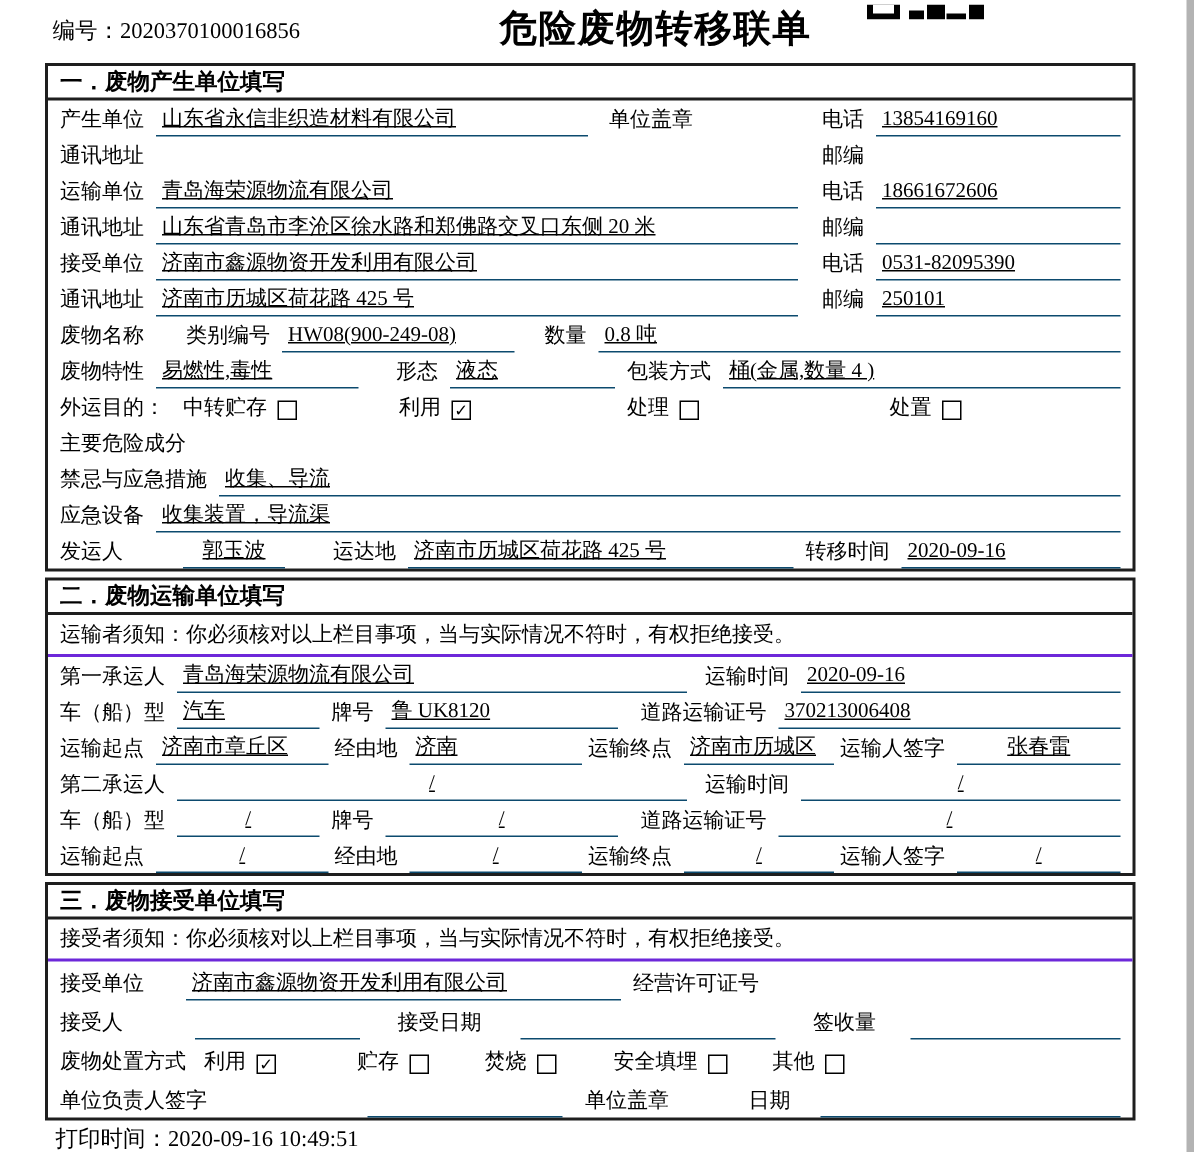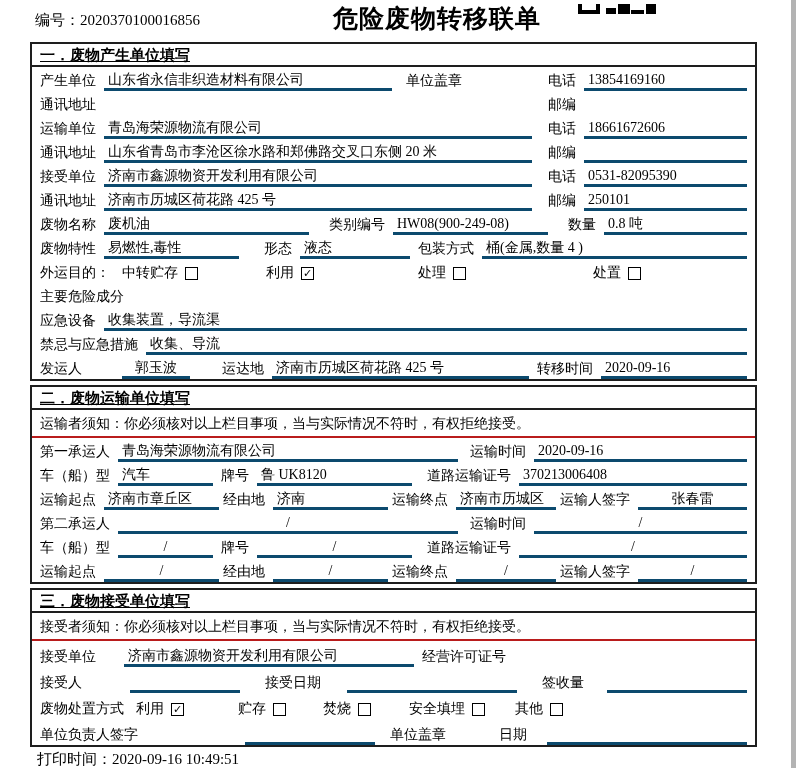--- a/index.html
+++ b/index.html
@@ -8,26 +8,26 @@
     width:796px; height:768px; background:#fff; position:relative; overflow:hidden;
     font-family:"Liberation Serif","DejaVu Serif",serif; color:#000;
   }
   .edge-strip { position:absolute; right:0; top:0; width:5px; height:768px; background:#b3b3b3; }
   .qr-frag { position:absolute; left:578px; top:0; width:78px; height:10px; }
   .doc-no { position:absolute; left:35px; top:11px; font-size:15px; white-space:nowrap; }
   .title { position:absolute; left:333px; top:2px; font-size:25px; font-weight:bold; letter-spacing:1px; white-space:nowrap; }
   .doc { position:absolute; left:30px; top:42px; width:727px; }
   .box { border:2px solid #1e1e1e; background:#fff; }
   .box + .box { margin-top:4px; }
-  .sec-title { font-weight:bold; font-size:15px; height:23px; line-height:21px; padding:1px 8px; border-bottom:2px solid #1e1e1e;text-decoration:underline; }
-  .notice { font-size:14px; height:28px; line-height:27px; padding:0 8px; border-bottom:2px solid #b91c1c; white-space:nowrap; }
+  .sec-title { font-weight:bold; font-size:15px; height:23px; line-height:21px; padding:1px 8px; border-bottom:2px solid #1e1e1e; }
+  .notice { font-size:14px; height:28px; line-height:27px; padding:0 8px; border-bottom:2px solid #6d28d9; white-space:nowrap; }
   .row { display:flex; align-items:flex-end; height:24px; padding:0 8px; font-size:14px; }
   .box3 .row { height:26px; }
   .lbl { white-space:nowrap; margin-right:8px; line-height:21px; }
-  .val { border-bottom:3px solid #0c4a6e; padding:0 4px; white-space:nowrap; line-height:21px; height:22px; overflow:hidden; }
+  .val { border-bottom:1px solid #0c4a6e; padding:0 4px; white-space:nowrap; line-height:21px; height:22px; overflow:hidden;text-decoration:underline; }
   .fill { flex:1 1 auto; }
   .ctr { text-align:center; }
   .left6 { display:flex; align-items:flex-end; width:508px; flex:0 0 508px; }
   .stamp { margin-left:14px; }
   .opt { display:flex; align-items:flex-end; white-space:nowrap; }
   .olbl { line-height:21px;text-align:center; }
   .cbox { display:inline-flex; width:13px; height:13px; border:1.5px solid #000; margin:0 0 3px 7px;
           align-items:center; justify-content:center; }
   .cbox i { font-style:normal; font-size:11px; line-height:11px; font-family:"DejaVu Sans",sans-serif; }
   .footer { position:absolute; left:37px; top:750px; font-size:15px; white-space:nowrap; }
@@ -114,21 +114,20 @@
       <div class="left6">
         <span class="lbl">通讯地址</span>
         <span class="val w428">济南市历城区荷花路 425 号</span>
       </div>
       <span class="lbl">邮编</span>
       <span class="val fill">250101</span>
     </div>
 
     <div class="row">
       <span class="lbl">废物名称</span>
-      <span class="val w205">废机油</span>
       <span class="lbl ml20">类别编号</span>
       <span class="val w155">HW08(900-249-08)</span>
       <span class="lbl ml20">数量</span>
       <span class="val fill">0.8 吨</span>
     </div>
 
     <div class="row">
       <span class="lbl">废物特性</span>
       <span class="val w135">易燃性,毒性</span>
       <span class="lbl ml25">形态</span>
@@ -163,27 +162,27 @@
             <i></i>
           </span>
       </span>
     </div>
 
     <div class="row">
       <span class="lbl">主要危险成分</span>
     </div>
 
     <div class="row">
+      <span class="lbl">禁忌与应急措施</span>
+      <span class="val fill">收集、导流</span>
+    </div>
+
+    <div class="row">
       <span class="lbl">应急设备</span>
       <span class="val fill">收集装置，导流渠</span>
-    </div>
-
-    <div class="row">
-      <span class="lbl">禁忌与应急措施</span>
-      <span class="val fill">收集、导流</span>
     </div>
 
     <div class="row">
       <span class="lbl">发运人</span>
       <span class="val w68 ml32 ctr">郭玉波</span>
       <span class="lbl ml32">运达地</span>
       <span class="val w257">济南市历城区荷花路 425 号</span>
       <span class="lbl ml8">转移时间</span>
       <span class="val fill">2020-09-16</span>
     </div>

